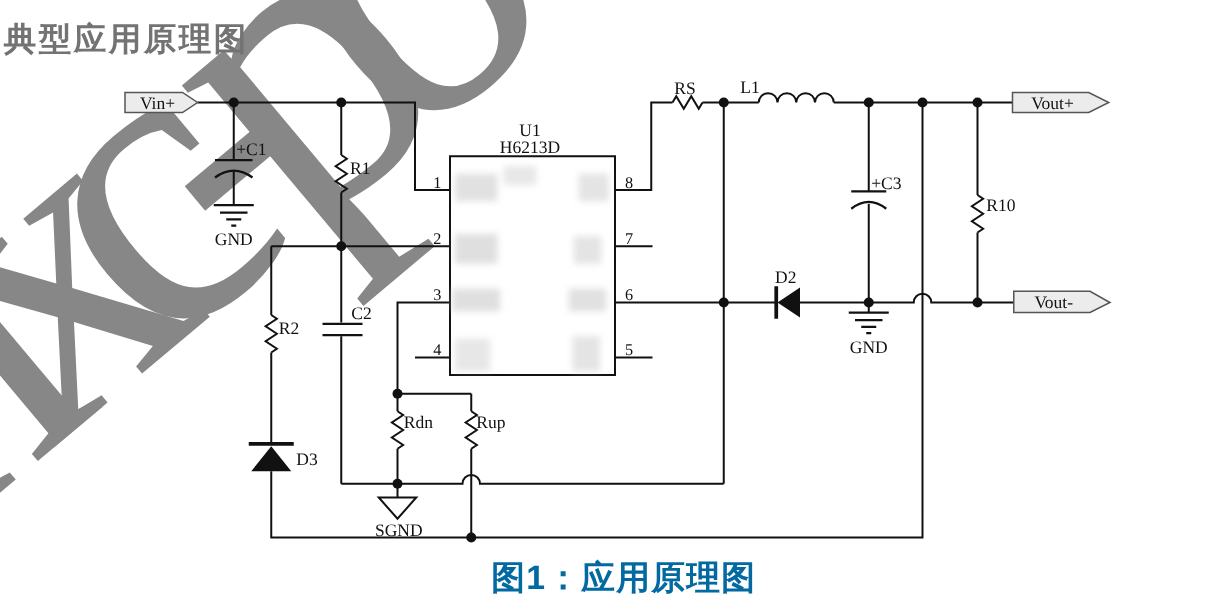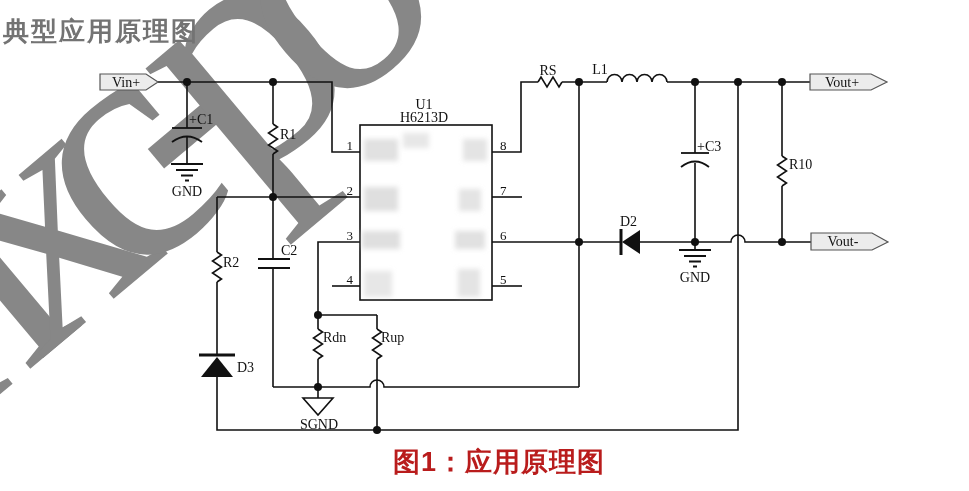--- a/index.html
+++ b/index.html
@@ -9,21 +9,21 @@
   }
   #schematic-svg{position:absolute;left:0;top:0;}
   .page-title{
     position:absolute;left:3px;top:14px;
     font-family:"Liberation Sans", sans-serif;
     font-size:26px;font-weight:bold;color:#737373;letter-spacing:2px;
   }
   .figure-caption{
     position:absolute;left:499px;top:444px;transform:translateX(-50%);
     font-family:"Liberation Sans", sans-serif;
-    font-size:27px;font-weight:bold;color:#b91c1c;letter-spacing:1px;white-space:nowrap;
+    font-size:27px;font-weight:bold;color:#0369a1;letter-spacing:1px;white-space:nowrap;
   }
   svg text{font-family:"Liberation Serif", serif;fill:#111;}
   .lbl{font-size:14px;}
   .pin{font-size:13px;}
   .wm{font-family:"Liberation Serif", serif;}
 </style>
 </head>
 <body>
 
 <div id="stage">

